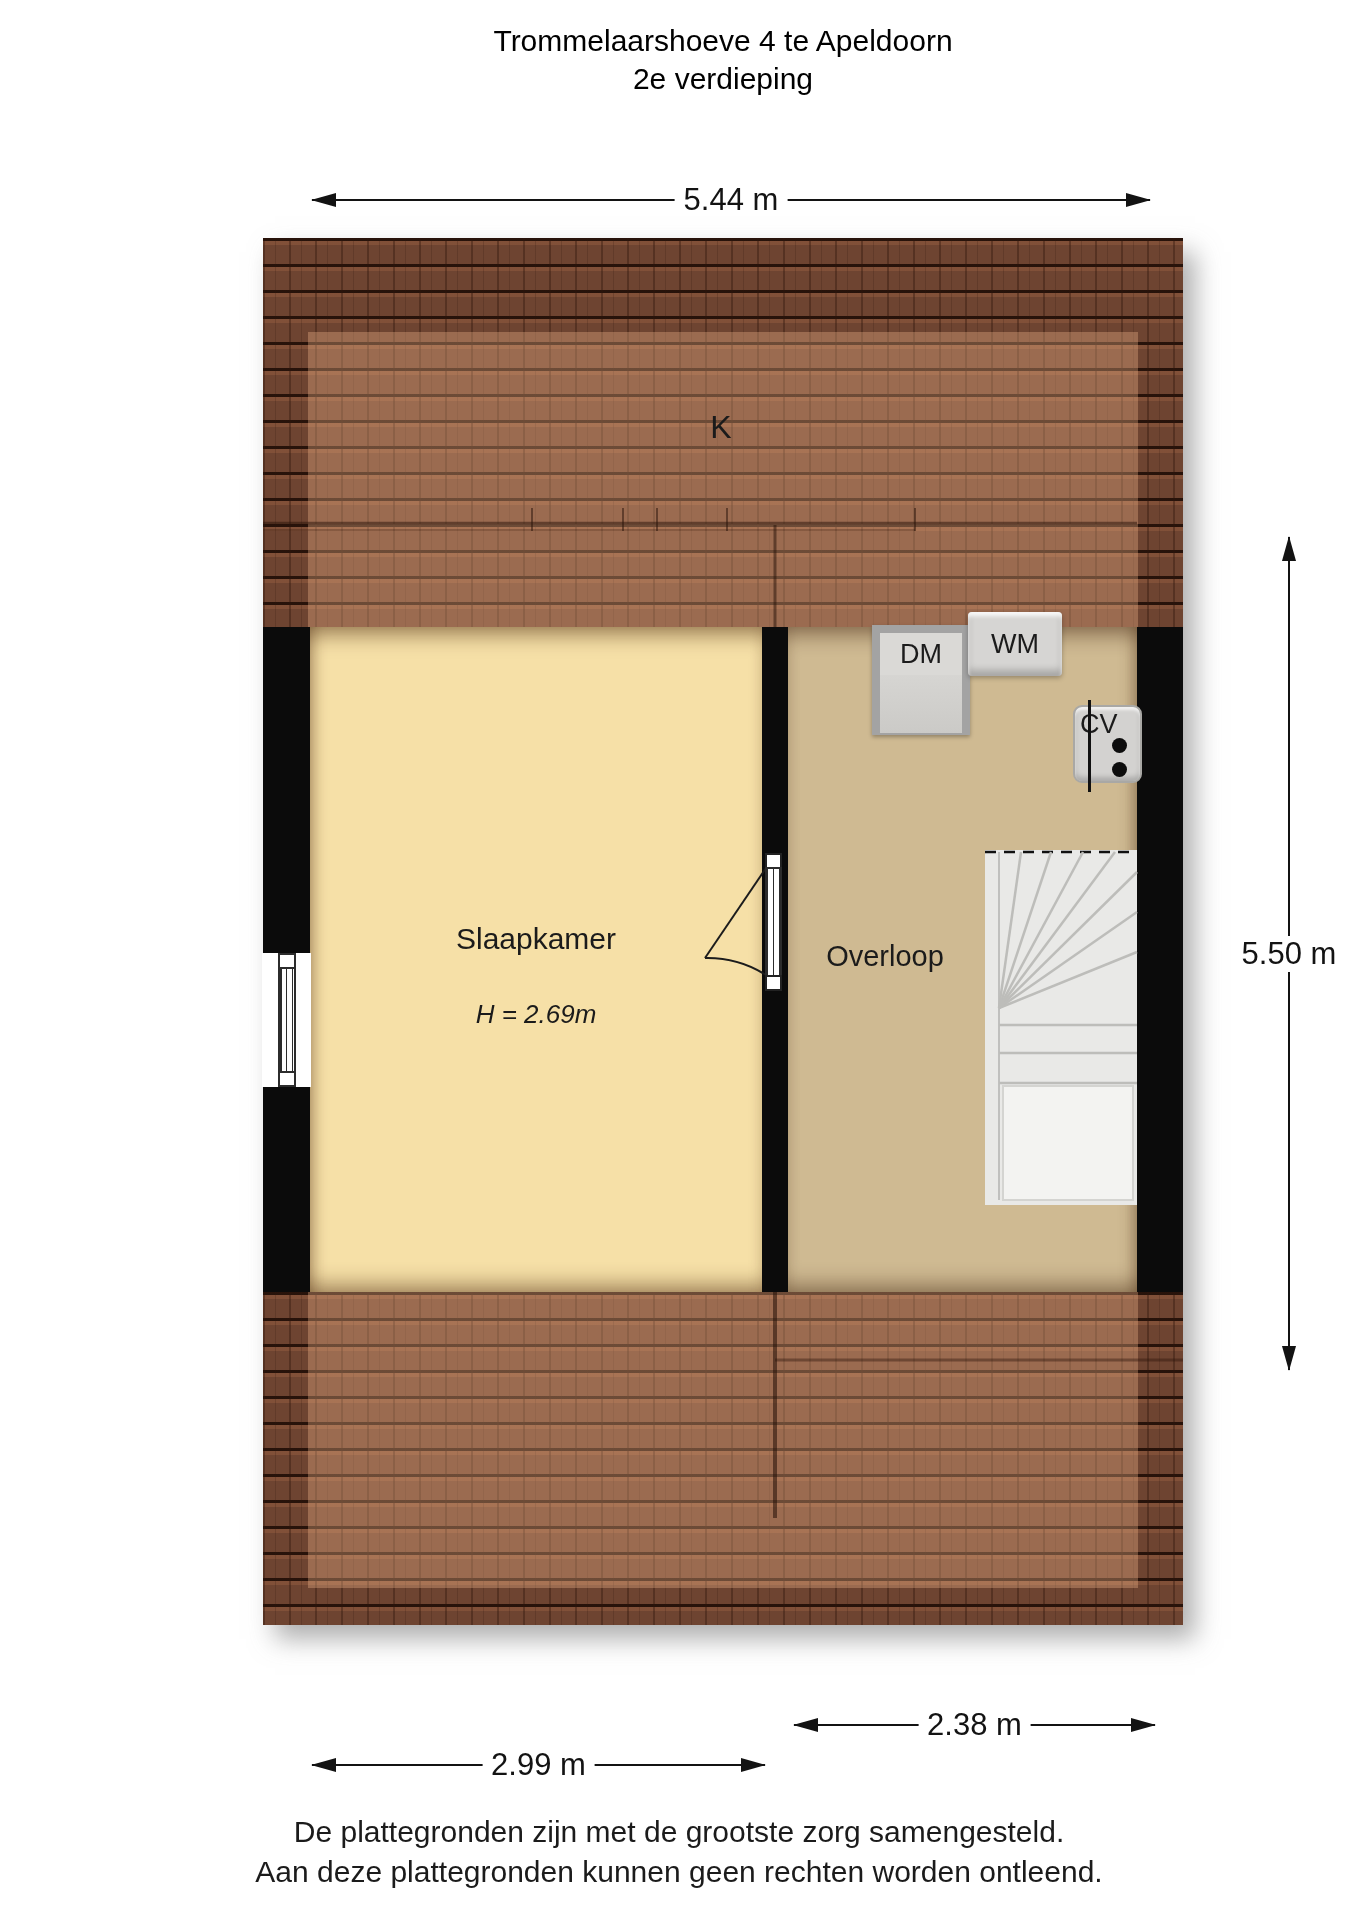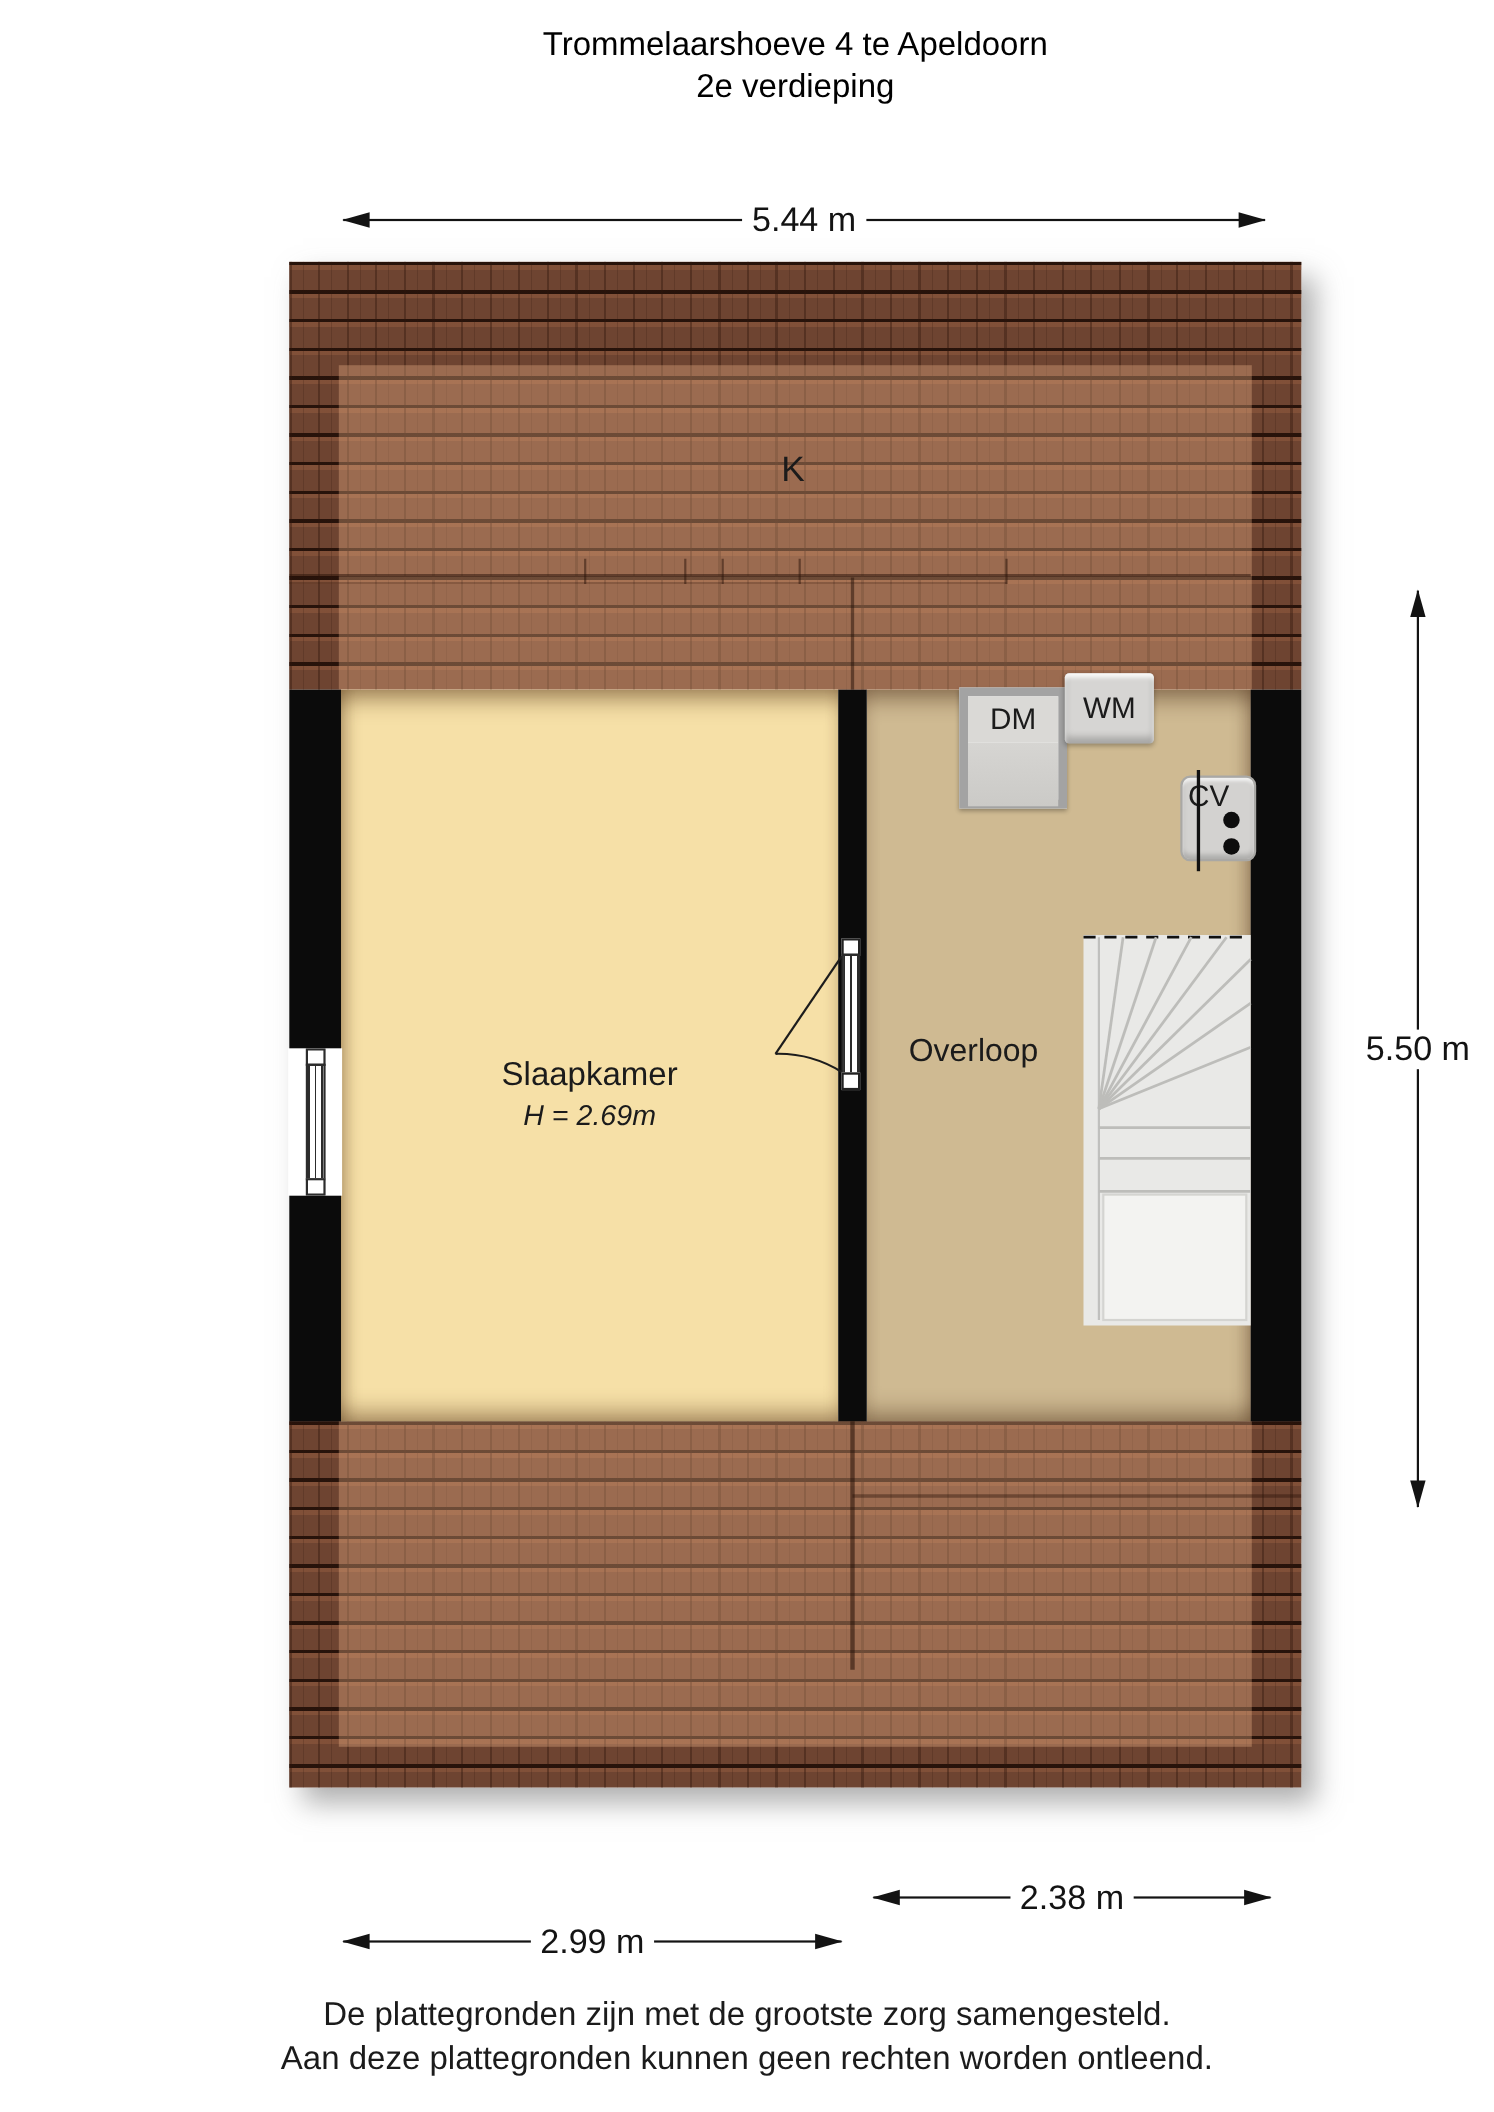--- a/index.html
+++ b/index.html
@@ -48,21 +48,21 @@
   .glass{position:absolute;border:2px solid #2c2c2c;box-sizing:border-box;
          background:repeating-linear-gradient(90deg,#2c2c2c 0 1.5px,#ffffff 1.5px 6px);}
   .door-cap{position:absolute;background:#fff;border:2px solid #222;box-sizing:border-box;}
 
   
   .dm-box{position:absolute;left:609px;top:387px;width:98px;height:110px;background:#fdfdfc;
           border:8px solid #a3a3a3;box-sizing:border-box;box-shadow:0 2px 4px rgba(0,0,0,.3);}
   .dm-top{height:42px;background:#dad9d6;display:flex;align-items:center;justify-content:center;
           font-size:27px;}
   .dm-body{height:58px;background:linear-gradient(180deg,#d6d5d2,#cbcac7);}
-  .wm-box{position:absolute;left:705px;top:374px;width:81px;height:64px;background:#d6d5d3;
+  .wm-box{position:absolute;left:705px;top:374px;width:94px;height:64px;background:#d6d5d3;
           border-radius:4px;display:flex;align-items:center;justify-content:center;font-size:27px;
           box-shadow:inset 0 4px 4px rgba(255,255,255,.85), inset 0 -6px 7px rgba(0,0,0,.22),
                      0 2px 5px rgba(0,0,0,.28);}
   .cv-box{position:absolute;left:810px;top:467px;width:69px;height:78px;background:#d3d2d0;
           border:2px solid #a9a8a5;border-radius:9px;box-sizing:border-box;
           box-shadow:inset 0 3px 3px rgba(255,255,255,.7), inset 0 -4px 5px rgba(0,0,0,.18);}
   .cv-label{position:absolute;left:5px;top:2px;font-size:27px;}
   .cv-dot{position:absolute;width:15px;height:15px;border-radius:50%;background:#0d0d0d;}
   .cv-line{position:absolute;left:13px;top:-7px;width:2.5px;height:92px;background:#111;}
 
@@ -183,21 +183,21 @@
       <span>WM</span>
     </div>
     <div class="cv-box">
       <span class="cv-label">CV</span>
       <span class="cv-dot" style="left:37px;top:31px;"></span>
       <span class="cv-dot" style="left:37px;top:55px;"></span>
       <span class="cv-line"></span>
     </div>
 
     <div class="room-label" style="left:458px;top:189px;font-size:32px;">K</div>
-    <div class="room-label" style="left:273px;top:739px;font-size:30px;">Slaapkamer</div>
+    <div class="room-label" style="left:273px;top:701px;font-size:30px;">Slaapkamer</div>
     <div class="room-label" style="left:273px;top:776px;font-size:26px;font-style:italic;">H = 2.69m</div>
     <div class="room-label" style="left:622px;top:718px;font-size:29px;">Overloop</div>
   </div>
 
   <div class="dim" style="left:312px;top:1711px;width:453px;height:28px;margin-top:40px;">
     <div class="dim-line-h"></div>
     <div class="ah ah-left"></div>
     <div class="ah ah-right"></div>
     <span class="dim-label dim-label-h">2.99 m</span>
   </div>

